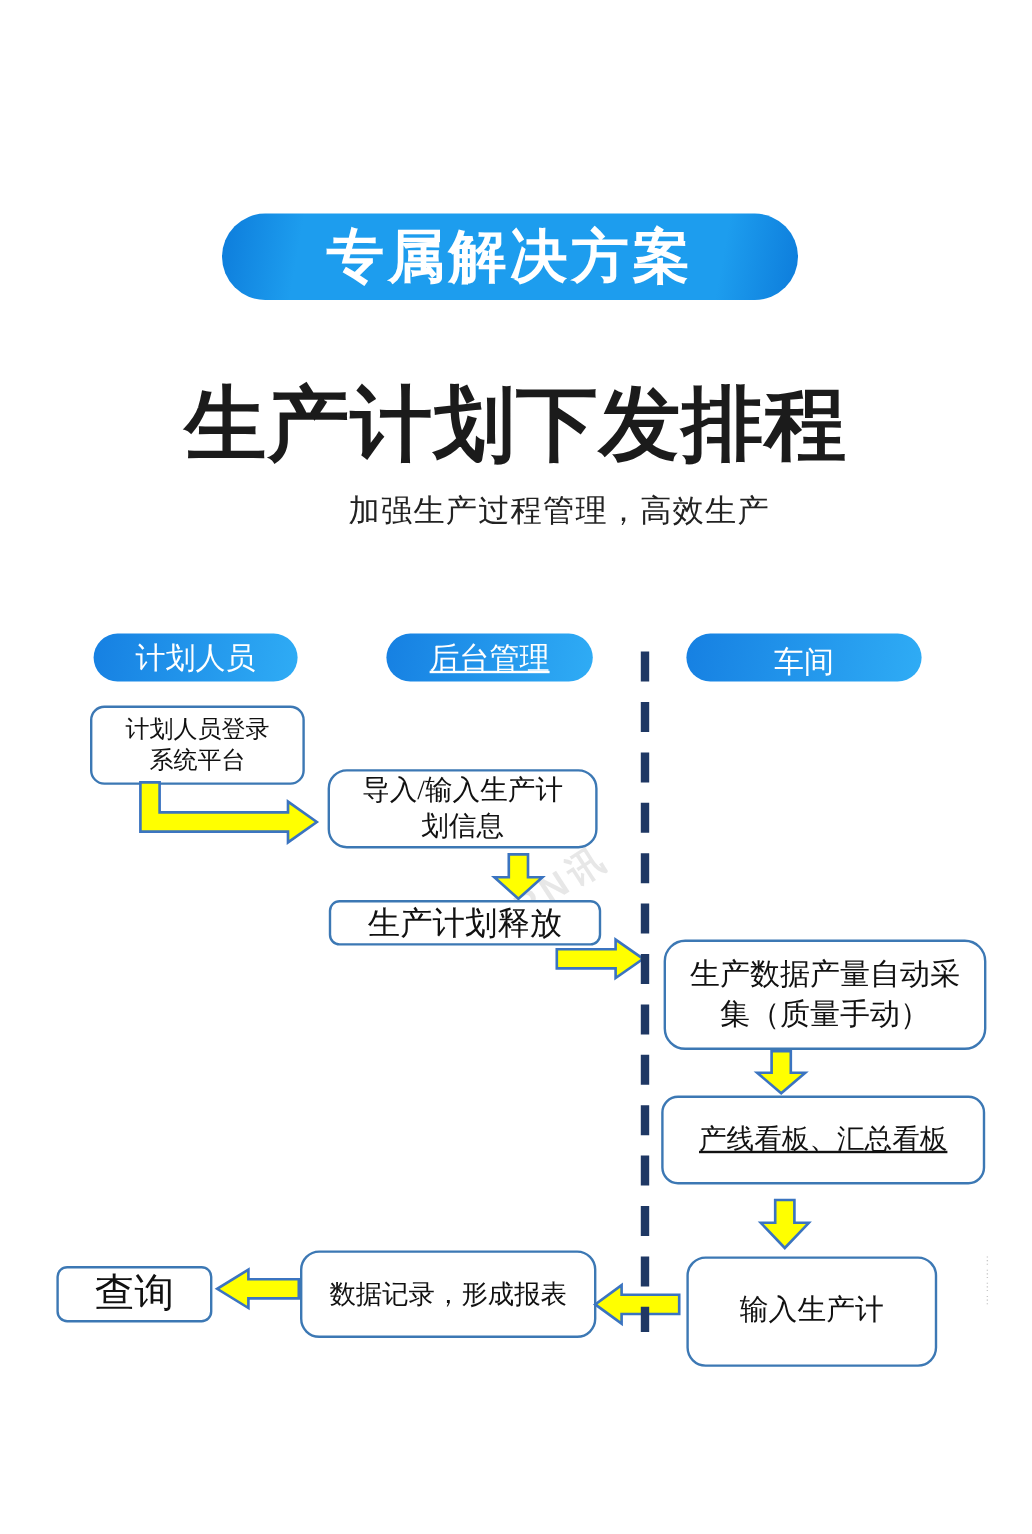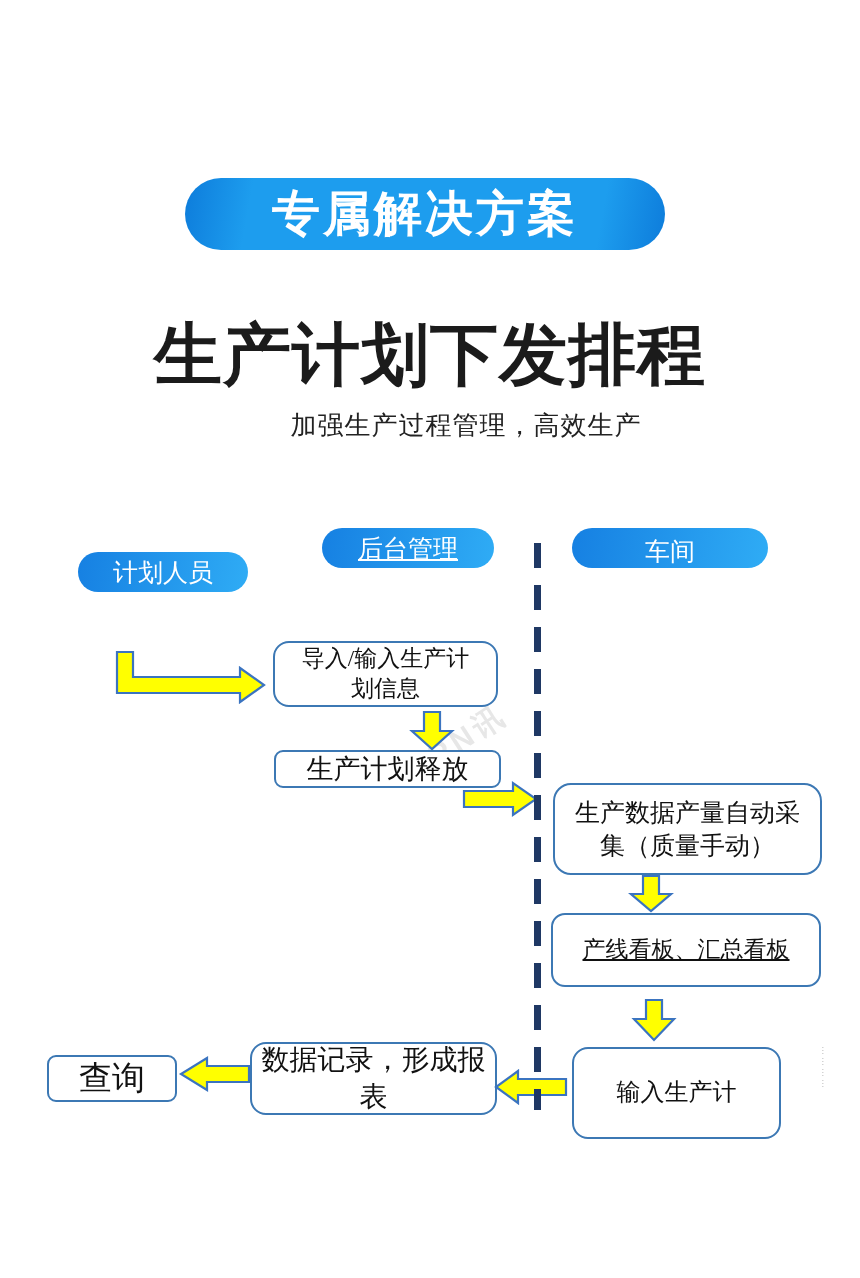--- a/index.html
+++ b/index.html
@@ -15,35 +15,35 @@
   
   .title{position:absolute;left:0;top:317px;width:860px;text-align:center;
          font-size:68px;font-weight:800;color:#1b1b1b;letter-spacing:1px;line-height:1.1;}
   .subtitle{position:absolute;left:0;top:408px;width:860px;text-align:center;
             font-size:26px;color:#222;letter-spacing:1px;padding-left:36px;}
 
   
   .lane{position:absolute;top:528px;height:40px;border-radius:20px;
         background:linear-gradient(100deg,#1680e2,#2facf5);
         color:#fff;font-size:25px;display:flex;align-items:center;justify-content:center;}
-  .lane.l1{left:78px;width:170px;margin-top:24px;}
+  .lane.l1{left:78px;width:170px;}
   .lane.l2{left:322px;width:172px;text-decoration:underline;}
   .lane.l3{left:572px;width:196px;align-items:flex-end;}
 
   
   .node{position:absolute;background:#fff;border:2px solid #3c78b4;color:#111;
         font-family:"Liberation Serif",serif;line-height:1.32;text-align:center;
         display:flex;align-items:center;justify-content:center;white-space:pre-line;}
   .n-login  {left:75px; top:588px; width:175px;height:62px;border-radius:12px;font-size:20px;}
   .n-import {left:273px;top:641px; width:221px;height:62px;border-radius:16px;font-size:23px;}
   .n-release{left:274px;top:750px; width:223px;height:34px;border-radius:9px; font-size:27px;line-height:1;}
   .n-collect{left:553px;top:783px; width:265px;height:88px;border-radius:18px;font-size:25px;}
   .n-kanban {left:551px;top:913px; width:266px;height:70px;border-radius:14px;font-size:23px;text-decoration:underline;}
   .n-voice  {left:572px;top:1047px;width:205px;height:88px;border-radius:16px;font-size:24px;}
-  .n-report {left:250px;top:1042px;width:243px;height:69px;border-radius:16px;font-size:28px;}
+  .n-report {left:250px;top:1042px;width:243px;height:69px;border-radius:16px;font-size:22px;}
   .n-query  {left:47px; top:1055px;width:126px;height:43px;border-radius:9px; font-size:33px;}
 
   
   .connectors{position:absolute;left:0;top:0;width:860px;height:1278px;pointer-events:none;}
   .arrow{fill:#ffff00;stroke:#3b74c0;stroke-width:2.2;}
   .divider{stroke:#1f3864;stroke-width:7;}
 
   
   .wm-diagonal{position:absolute;left:425px;top:715px;transform:rotate(-33deg);
                color:#8a8a8a;opacity:0.20;font-size:30px;letter-spacing:5px;font-weight:700;}
@@ -67,20 +67,22 @@
   </div>
   <div class="lane l2">
     <span>后台管理</span>
   </div>
   <div class="lane l3">
     <span>车间</span>
   </div>
 
   <div class="wm-diagonal">PN讯</div>
 
+  <div class="node n-login">计划人员登录
+系统平台</div>
   <div class="node n-import">导入/输入生产计
 划信息</div>
   <div class="node n-release">生产计划释放</div>
   <div class="node n-collect">生产数据产量自动采
 集（质量手动）</div>
   <div class="node n-kanban">产线看板、汇总看板</div>
   <div class="node n-voice">输入生产计</div>
   <div class="node n-report">数据记录，形成报表</div>
   <div class="node n-query">查询</div>
 

